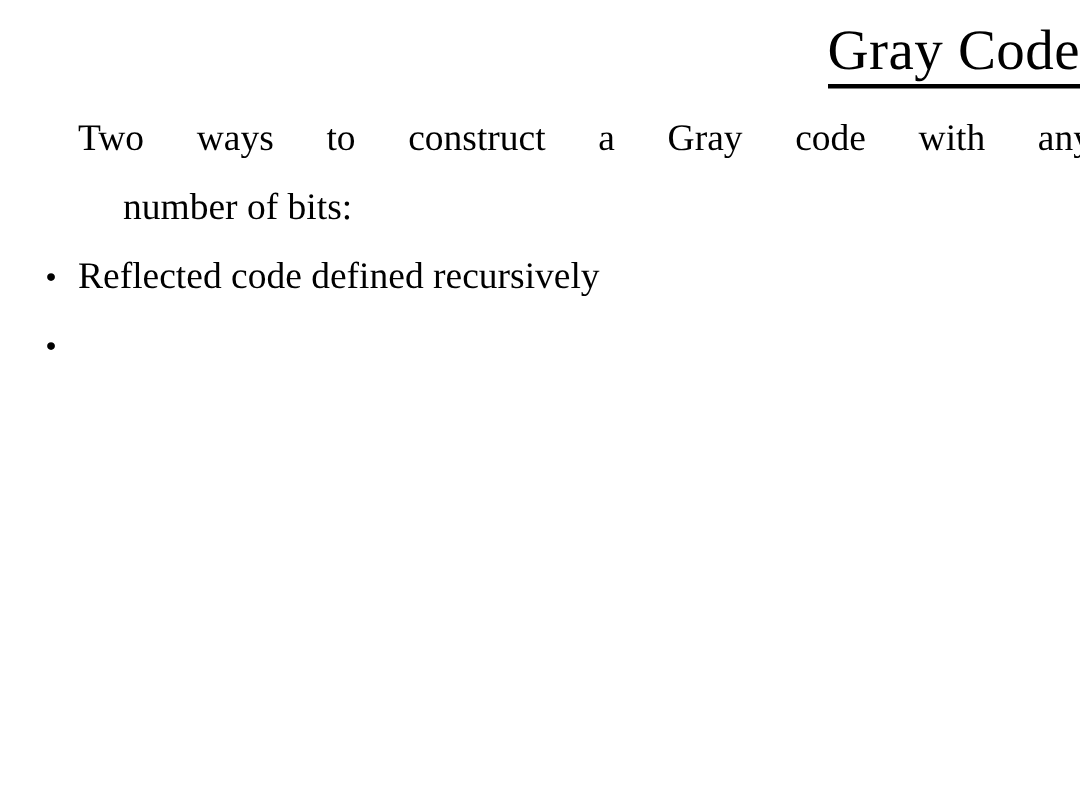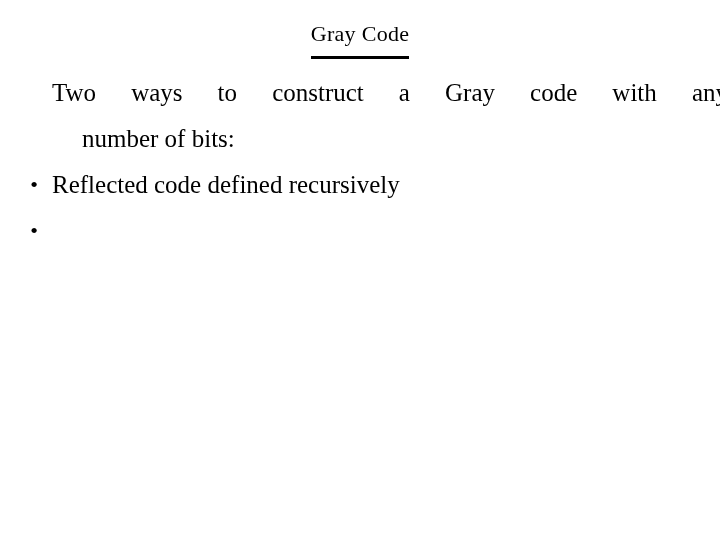--- a/index.html
+++ b/index.html
@@ -25,22 +25,22 @@
     height: 540px;
     background: #ffffff;
   }
 
   
   .slide-title {
     position: absolute;
     left: 0;
     top: 14px;
     width: 720px;
-    text-align: center;
-    font-size: 22px;
+    text-align: right;
+    font-size: 38px;
     line-height: 40px;
     font-weight: normal;
     letter-spacing: 0.3px;
     white-space: nowrap;
   }
   .slide-title .title-text {
     display: inline-block;
     position: relative;
     padding-bottom: 2px;
     border-bottom: 3px solid #000000;

